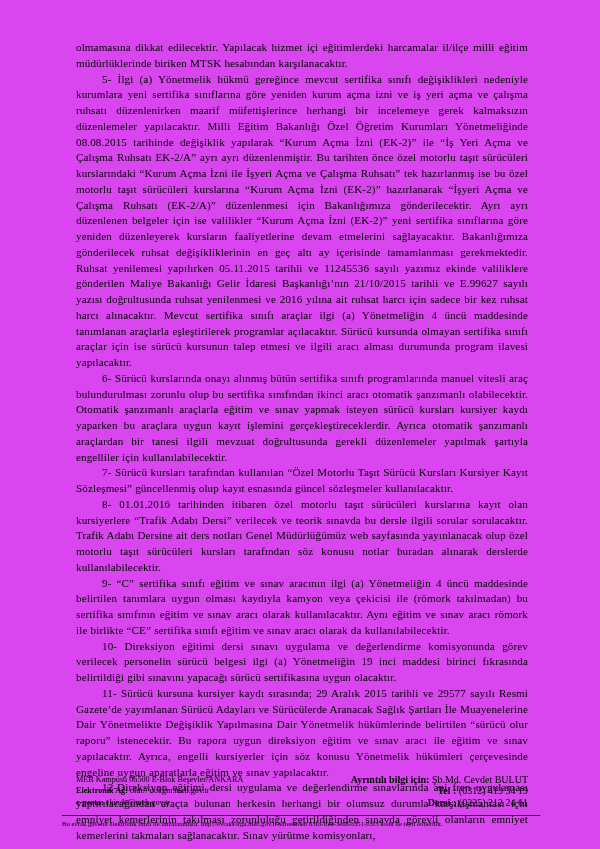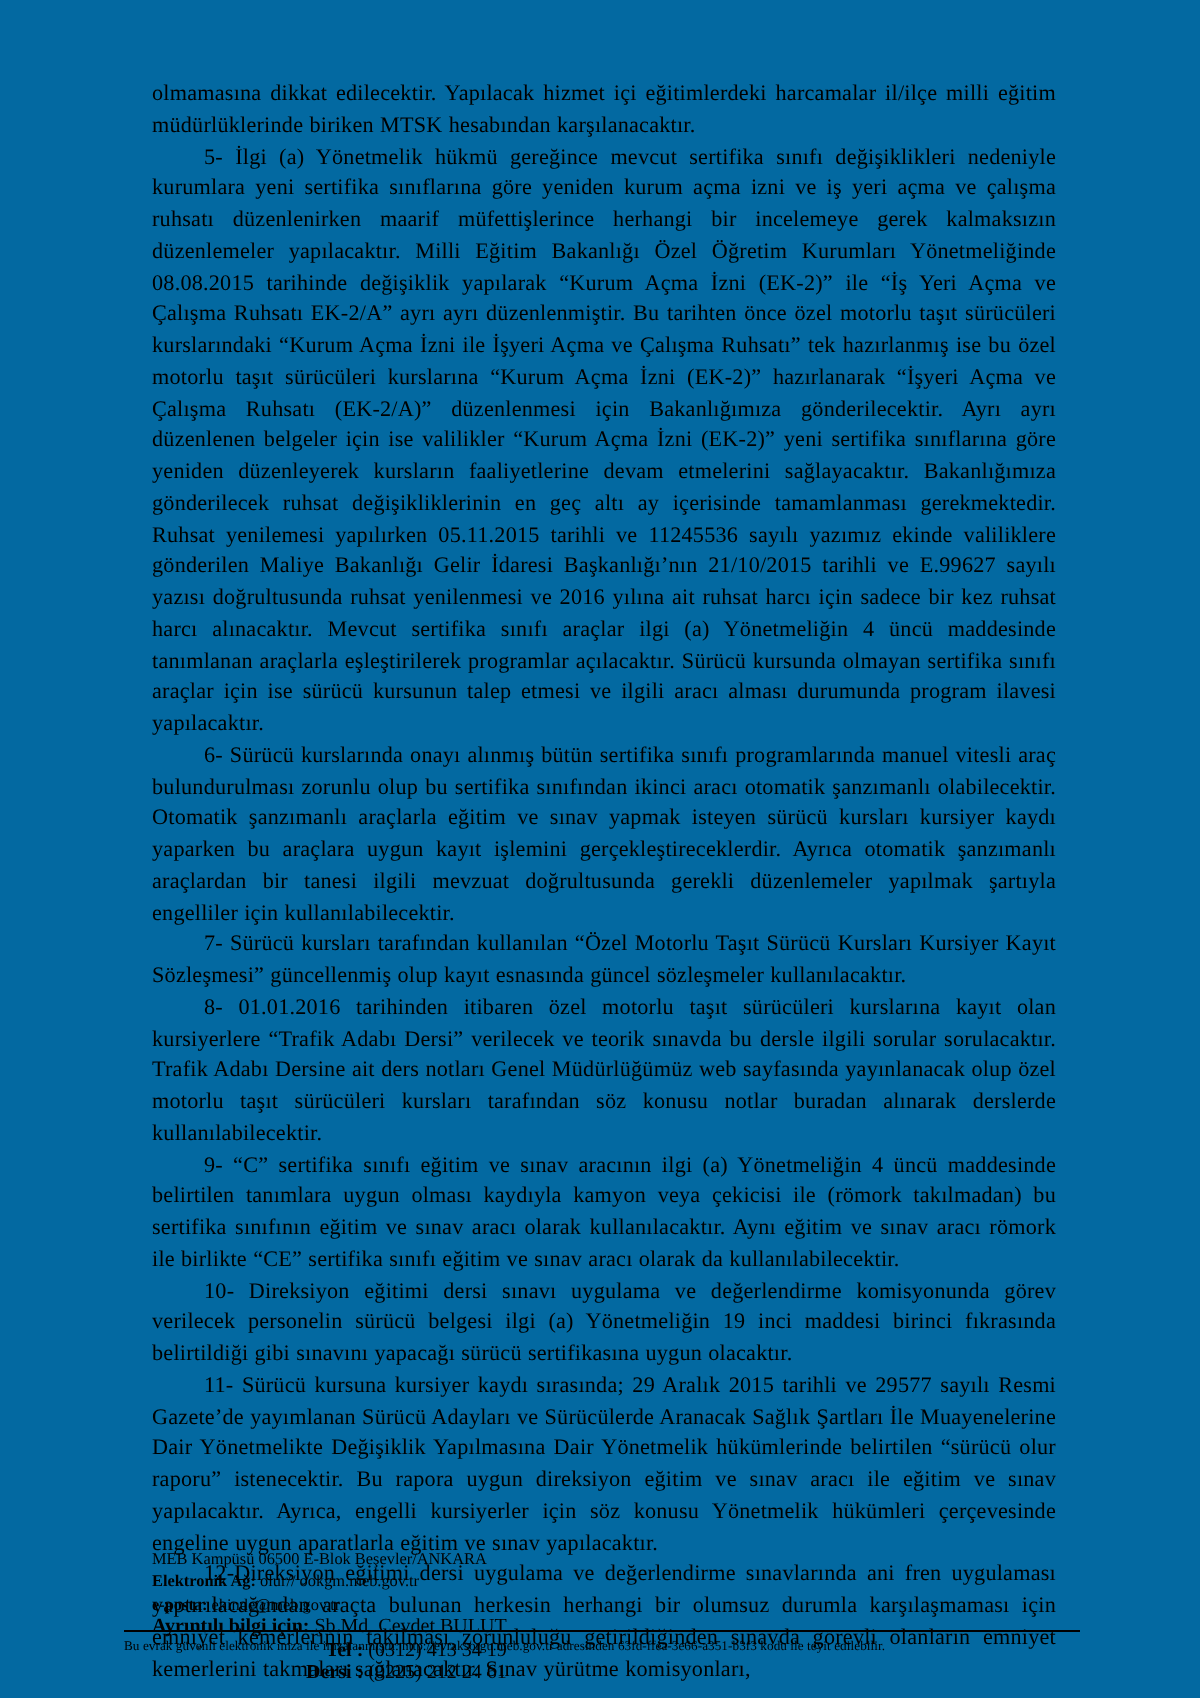--- a/index.html
+++ b/index.html
@@ -11,21 +11,21 @@
   body {
     font-family: "Liberation Serif", "DejaVu Serif", serif;
     color: #000000;
     -webkit-font-smoothing: antialiased;
   }
   .page {
     position: relative;
     width: 600px;
     height: 849px;
     margin: 0 auto;
-    background: #0369a1;
+    background: #d946ef;
     overflow: hidden;
     box-sizing: border-box;
   }
   .doc-body {
     position: absolute;
     left: 76px;
     top: 40px;
     width: 452px;
   }
   .para {
@@ -46,22 +46,21 @@
   
   .footer {
     position: absolute;
     left: 76px;
     top: 774px;
     width: 452px;
   }
   .footer-cols {
     display: flex;
     justify-content: space-between;
-    align-items: flex-start;
-    flex-direction: column;
+    align-items: flex-end;
   }
   .footer-left {
     font-size: 8.2px;
     line-height: 11.4px;
     white-space: nowrap;
   }
   .footer-right {
     font-size: 10px;
     line-height: 11.4px;
     text-align: right;

